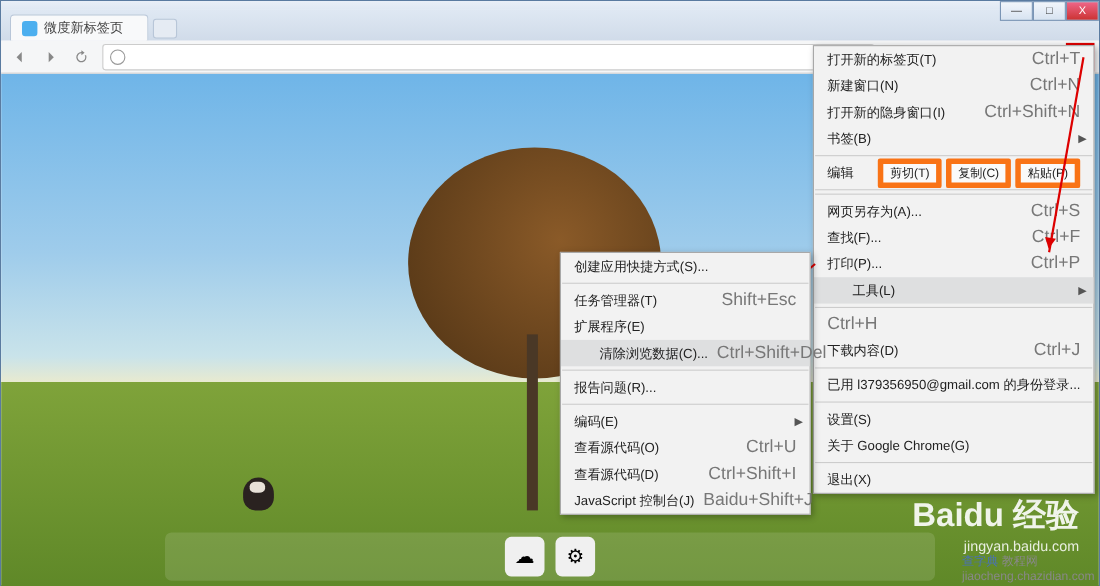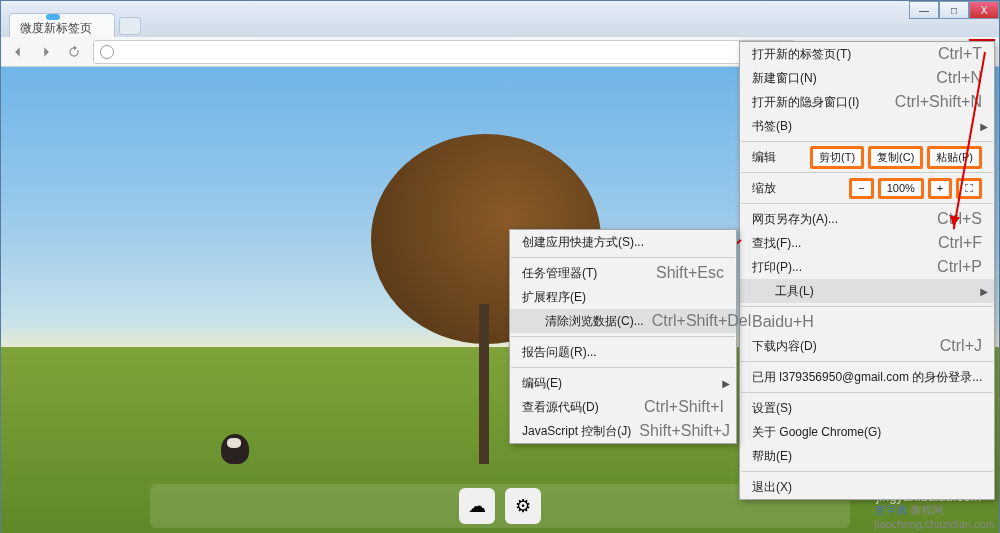--- a/index.html
+++ b/index.html
@@ -3,21 +3,21 @@
 <meta charset="utf-8">
 <style>
   * { margin: 0; padding: 0; box-sizing: border-box; font-family: "Microsoft YaHei", Arial, sans-serif; }
   body { width: 1000px; height: 533px; overflow: hidden; position: relative; background: #fff; }
   .window { width: 1000px; height: 533px; position: relative; border: 1px solid #5a7ba0; }
   .titlebar { height: 8px; background: linear-gradient(#e9eff7,#dfe8f3); position: relative; }
   .win-controls { position: absolute; right: 0; top: 0; display: flex; }
   .win-btn { width: 30px; height: 18px; border: 1px solid #7a95b5; background: linear-gradient(#f2f6fb,#d7e3f1); font-size: 10px; display:flex;align-items:center;justify-content:center;color:#333;}
   .win-btn.close{background:linear-gradient(#e68,#c33);color:#fff;}
   .tabstrip { height: 28px; background: linear-gradient(#dfe8f3,#d0dbe9); display:flex; align-items:flex-end; padding-left:8px;}
-  .tab { height: 24px; background: #f8f9fa; border:1px solid #b8c6d8; border-bottom:none; border-radius:4px 4px 0 0; padding:0 22px 0 10px; font-size:12px; color:#444; display:flex;align-items:center; position:relative;flex-direction:column;}
+  .tab { height: 24px; background: #f8f9fa; border:1px solid #b8c6d8; border-bottom:none; border-radius:4px 4px 0 0; padding:0 22px 0 10px; font-size:12px; color:#444; display:flex;align-items:center; position:relative;}
   .tab .fav{width:14px;height:14px;background:#4cafef;border-radius:3px;margin-right:6px;}
   .newtab{width:22px;height:18px;background:#e5ebf3;border:1px solid #b8c6d8;border-radius:3px;margin-left:4px;margin-bottom:2px;}
   .toolbar { height: 30px; background: #f5f6f7; border-bottom:1px solid #d0d0d0; display:flex;align-items:center;padding:0 4px;gap:2px;}
   .nav-btn{width:26px;height:24px;border-radius:3px;display:flex;align-items:center;justify-content:center;color:#888;}
   .nav-btn svg{width:14px;height:14px;fill:#888;}
   .omnibox{flex:1;height:24px;border:1px solid #ccc;border-radius:3px;background:#fff;display:flex;align-items:center;padding:0 6px;margin:0 4px;}
   .omnibox .globe{width:14px;height:14px;border:1px solid #999;border-radius:50%;margin-right:6px;}
   .star{color:#bbb;font-size:14px;margin-left:auto;}
   .ext-icon{width:22px;height:22px;border-radius:3px;display:flex;align-items:center;justify-content:center;font-size:12px;}
   .hamburger{width:26px;height:26px;display:flex;flex-direction:column;justify-content:center;align-items:center;gap:3px;border:2px solid #d00;}
@@ -38,21 +38,21 @@
   .small-watermark .a{color:#4a72b8}
   .menu{position:absolute;background:#f2f2f2;border:1px solid #a8a8a8;box-shadow:2px 2px 6px rgba(0,0,0,.3);font-size:12px;color:#222;}
   .menu .row{display:flex;align-items:center;height:24px;padding:0 12px;gap:8px;white-space:nowrap;position:relative;}
   .menu .row.hl{background:#dedfe0;padding-left:35px;}
   .menu .label{flex:1;}
   .menu .cut{color:#777;font-size:16px;}
   .menu .sep{height:1px;background:#ccc;margin:3px 1px;}
   .menu .sub-arrow{position:absolute;right:6px;font-size:10px;color:#555;}
   .main-menu{right:4px;top:40px;width:256px;}
   .main-menu .edit-group,.main-menu .zoom-group{display:flex;gap:4px;}
-  .mini-btn{border:3px solid #f97316;background:#fafafa;padding:1px 6px;font-size:11px;border-radius:2px;}
+  .mini-btn{border:5px solid #f97316;background:#fafafa;padding:1px 6px;font-size:11px;border-radius:2px;}
   .sub-menu{right:262px;top:228px;width:228px;z-index:2;}
   .yellow{position:absolute;width:30px;height:30px;border-radius:50%;background:radial-gradient(circle,#ffe166 0%,#f6c70f 70%,rgba(246,199,15,0) 100%);pointer-events:none;}
   .cursor{position:absolute;width:12px;height:18px;pointer-events:none;}
   .cursor svg{width:12px;height:18px;}
   .arrow{position:absolute;border-top:2px solid #d00;transform-origin:left center;}
   .arrow::after{content:"";position:absolute;right:-2px;top:-5px;border:5px solid transparent;border-left:10px solid #d00;}
 </style>
 </head>
 <body>
 
@@ -143,67 +143,55 @@
     <div class="sep"></div>
     <div class="row">
       <span class="label">编辑</span>
       <span class="edit-group">
         <span class="mini-btn">剪切(T)</span>
         <span class="mini-btn">复制(C)</span>
         <span class="mini-btn">粘贴(P)</span>
       </span>
     </div>
     <div class="sep"></div>
-    <div class="row">
-      <span class="label">缩放</span>
-      <span class="zoom-group">
-        <span class="mini-btn">−</span>
-        <span class="mini-btn">100%</span>
-        <span class="mini-btn">+</span>
-        <span class="mini-btn">⛶</span>
-      </span>
-    </div>
     <div class="sep"></div>
     <div class="row">
         <span class="label">网页另存为(A)...</span>
         <span class="cut">Ctrl+S</span>
       </div>
     <div class="row">
         <span class="label">查找(F)...</span>
         <span class="cut">Ctrl+F</span>
       </div>
     <div class="row">
         <span class="label">打印(P)...</span>
         <span class="cut">Ctrl+P</span>
       </div>
     <div class="row hl">
         <span class="label">工具(L)</span>
         <span class="sub-arrow">▶</span>
       </div>
     <div class="sep"></div>
     <div class="row">
-        <span class="cut">Baidu+H</span>
+        <span class="cut">Ctrl+H</span>
       </div>
     <div class="row">
         <span class="label">下载内容(D)</span>
         <span class="cut">Ctrl+J</span>
       </div>
     <div class="sep"></div>
     <div class="row">
         <span class="label">已用 l379356950@gmail.com 的身份登录...</span>
       </div>
     <div class="sep"></div>
     <div class="row">
         <span class="label">设置(S)</span>
       </div>
     <div class="row">
         <span class="label">关于 Google Chrome(G)</span>
-      </div>
-    <div class="row">
-        <span class="label">帮助(E)</span>
       </div>
     <div class="sep"></div>
     <div class="row">
         <span class="label">退出(X)</span>
       </div>
   </div>
 
   <div class="menu sub-menu">
     <div class="row">
         <span class="label">创建应用快捷方式(S)...</span>
@@ -223,26 +211,30 @@
     <div class="sep"></div>
     <div class="row">
         <span class="label">报告问题(R)...</span>
       </div>
     <div class="sep"></div>
     <div class="row">
         <span class="label">编码(E)</span>
         <span class="sub-arrow">▶</span>
       </div>
     <div class="row">
+        <span class="label">查看源代码(O)</span>
+        <span class="cut">Ctrl+U</span>
+      </div>
+    <div class="row">
         <span class="label">查看源代码(D)</span>
         <span class="cut">Ctrl+Shift+I</span>
       </div>
     <div class="row">
         <span class="label">JavaScript 控制台(J)</span>
-        <span class="cut">Shift+Shift+J</span>
+        <span class="cut">Baidu+Shift+J</span>
       </div>
   </div>
 
   <div class="arrow" style="left:984px;top:50px;width:180px;transform:rotate(100deg);"></div>
   <div class="arrow" style="left:740px;top:238px;width:80px;transform:rotate(140deg);"></div>
   <div class="yellow" style="left:591px;top:281px"></div>
   <div class="cursor" style="left:606px;top:294px">
     <svg viewBox="0 0 12 18">
         <path d="M0 0l0 14 3-3 3 6 2-1-3-6 5 0z" fill="#fff" stroke="#000" stroke-width=".6"></path>
       </svg>

